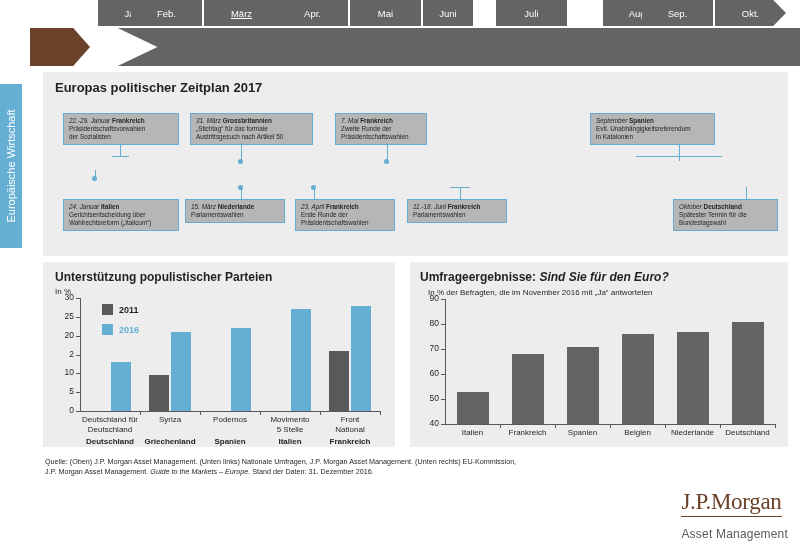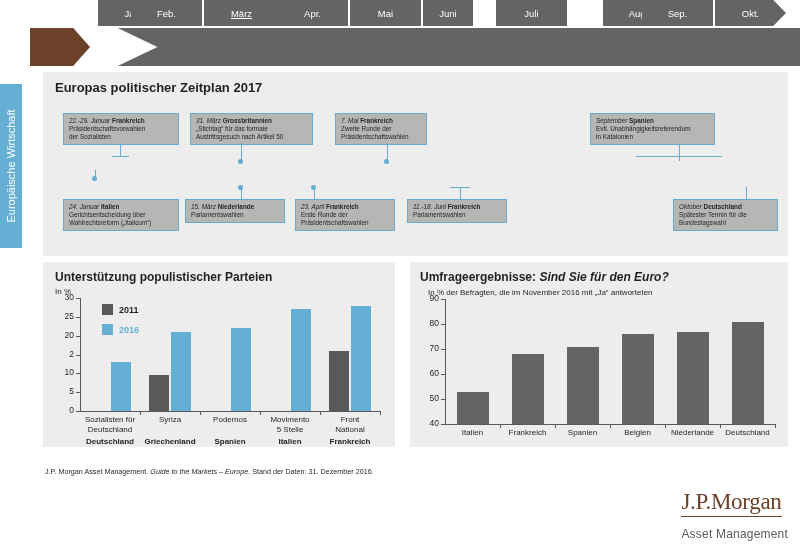--- a/index.html
+++ b/index.html
@@ -140,21 +140,21 @@
     <div class="ytick" style="left: 56px; top: 348.5px;">2</div>
     <div class="tickmark" style="left: 76px; top: 354.5px;"></div>
     <div class="ytick" style="left: 56px; top: 329.667px;">20</div>
     <div class="tickmark" style="left: 76px; top: 335.667px;"></div>
     <div class="ytick" style="left: 56px; top: 310.833px;">25</div>
     <div class="tickmark" style="left: 76px; top: 316.833px;"></div>
     <div class="ytick" style="left: 56px; top: 292px;">30</div>
     <div class="tickmark" style="left: 76px; top: 298px;"></div>
     <div class="bar b" style="left: 111px; top: 362.033px; width: 20px; height: 48.9667px;"></div>
     <div class="tickmark-x" style="left: 140px; top: 411px;"></div>
-    <div class="xlab" style="left: 72px; top: 415px; width: 76px;"><span>Sozialisten für</span><br><span>Deutschland</span></div>
+    <div class="xlab" style="left: 72px; top: 415px; width: 76px;"><span>Deutschland für</span><br><span>Deutschland</span></div>
     <div class="xlab2" style="left: 72px; top: 437px; width: 76px;">Deutschland</div>
     <div class="bar g" style="left: 149px; top: 375.217px; width: 20px; height: 35.7833px;"></div>
     <div class="bar b" style="left: 171px; top: 331.9px; width: 20px; height: 79.1px;"></div>
     <div class="tickmark-x" style="left: 200px; top: 411px;"></div>
     <div class="xlab" style="left: 132px; top: 415px; width: 76px;"><span>Syriza</span><br><span></span></div>
     <div class="xlab2" style="left: 132px; top: 437px; width: 76px;">Griechenland</div>
     <div class="bar b" style="left: 231px; top: 328.133px; width: 20px; height: 82.8667px;"></div>
     <div class="tickmark-x" style="left: 260px; top: 411px;"></div>
     <div class="xlab" style="left: 192px; top: 415px; width: 76px;"><span>Podemos</span><br><span></span></div>
     <div class="xlab2" style="left: 192px; top: 437px; width: 76px;">Spanien</div>
@@ -209,19 +209,19 @@
     <div class="xlab" style="left: 607.5px; top: 428px; width: 60px;">Belgien</div>
     <div class="bar d" style="left: 676.5px; top: 331.5px; width: 32px; height: 92.5px; background: rgb(99, 100, 102);"></div>
     <div class="tickmark-x" style="left: 720px; top: 424px;"></div>
     <div class="xlab" style="left: 662.5px; top: 428px; width: 60px;">Niederlande</div>
     <div class="bar d" style="left: 731.5px; top: 321.5px; width: 32px; height: 102.5px; background: rgb(99, 100, 102);"></div>
     <div class="tickmark-x" style="left: 775px; top: 424px;"></div>
     <div class="xlab" style="left: 717.5px; top: 428px; width: 60px;">Deutschland</div>
   </div>
 
 <div class="source">
-  <br>
+  <span>Quelle: (Oben) J.P. Morgan Asset Management. (Unten links) Nationale Umfragen, J.P. Morgan Asset Management. (Unten rechts) EU-Kommission,</span><br>
   <span>J.P. Morgan Asset Management. </span><i>Guide to the Markets – Europe</i><span>. Stand der Daten: 31. Dezember 2016.</span>
 </div>
 <div class="logo">
   <div class="l1">J.P.Morgan</div>
   <div class="l2">Asset Management</div>
 </div>
 
 </body></html>

